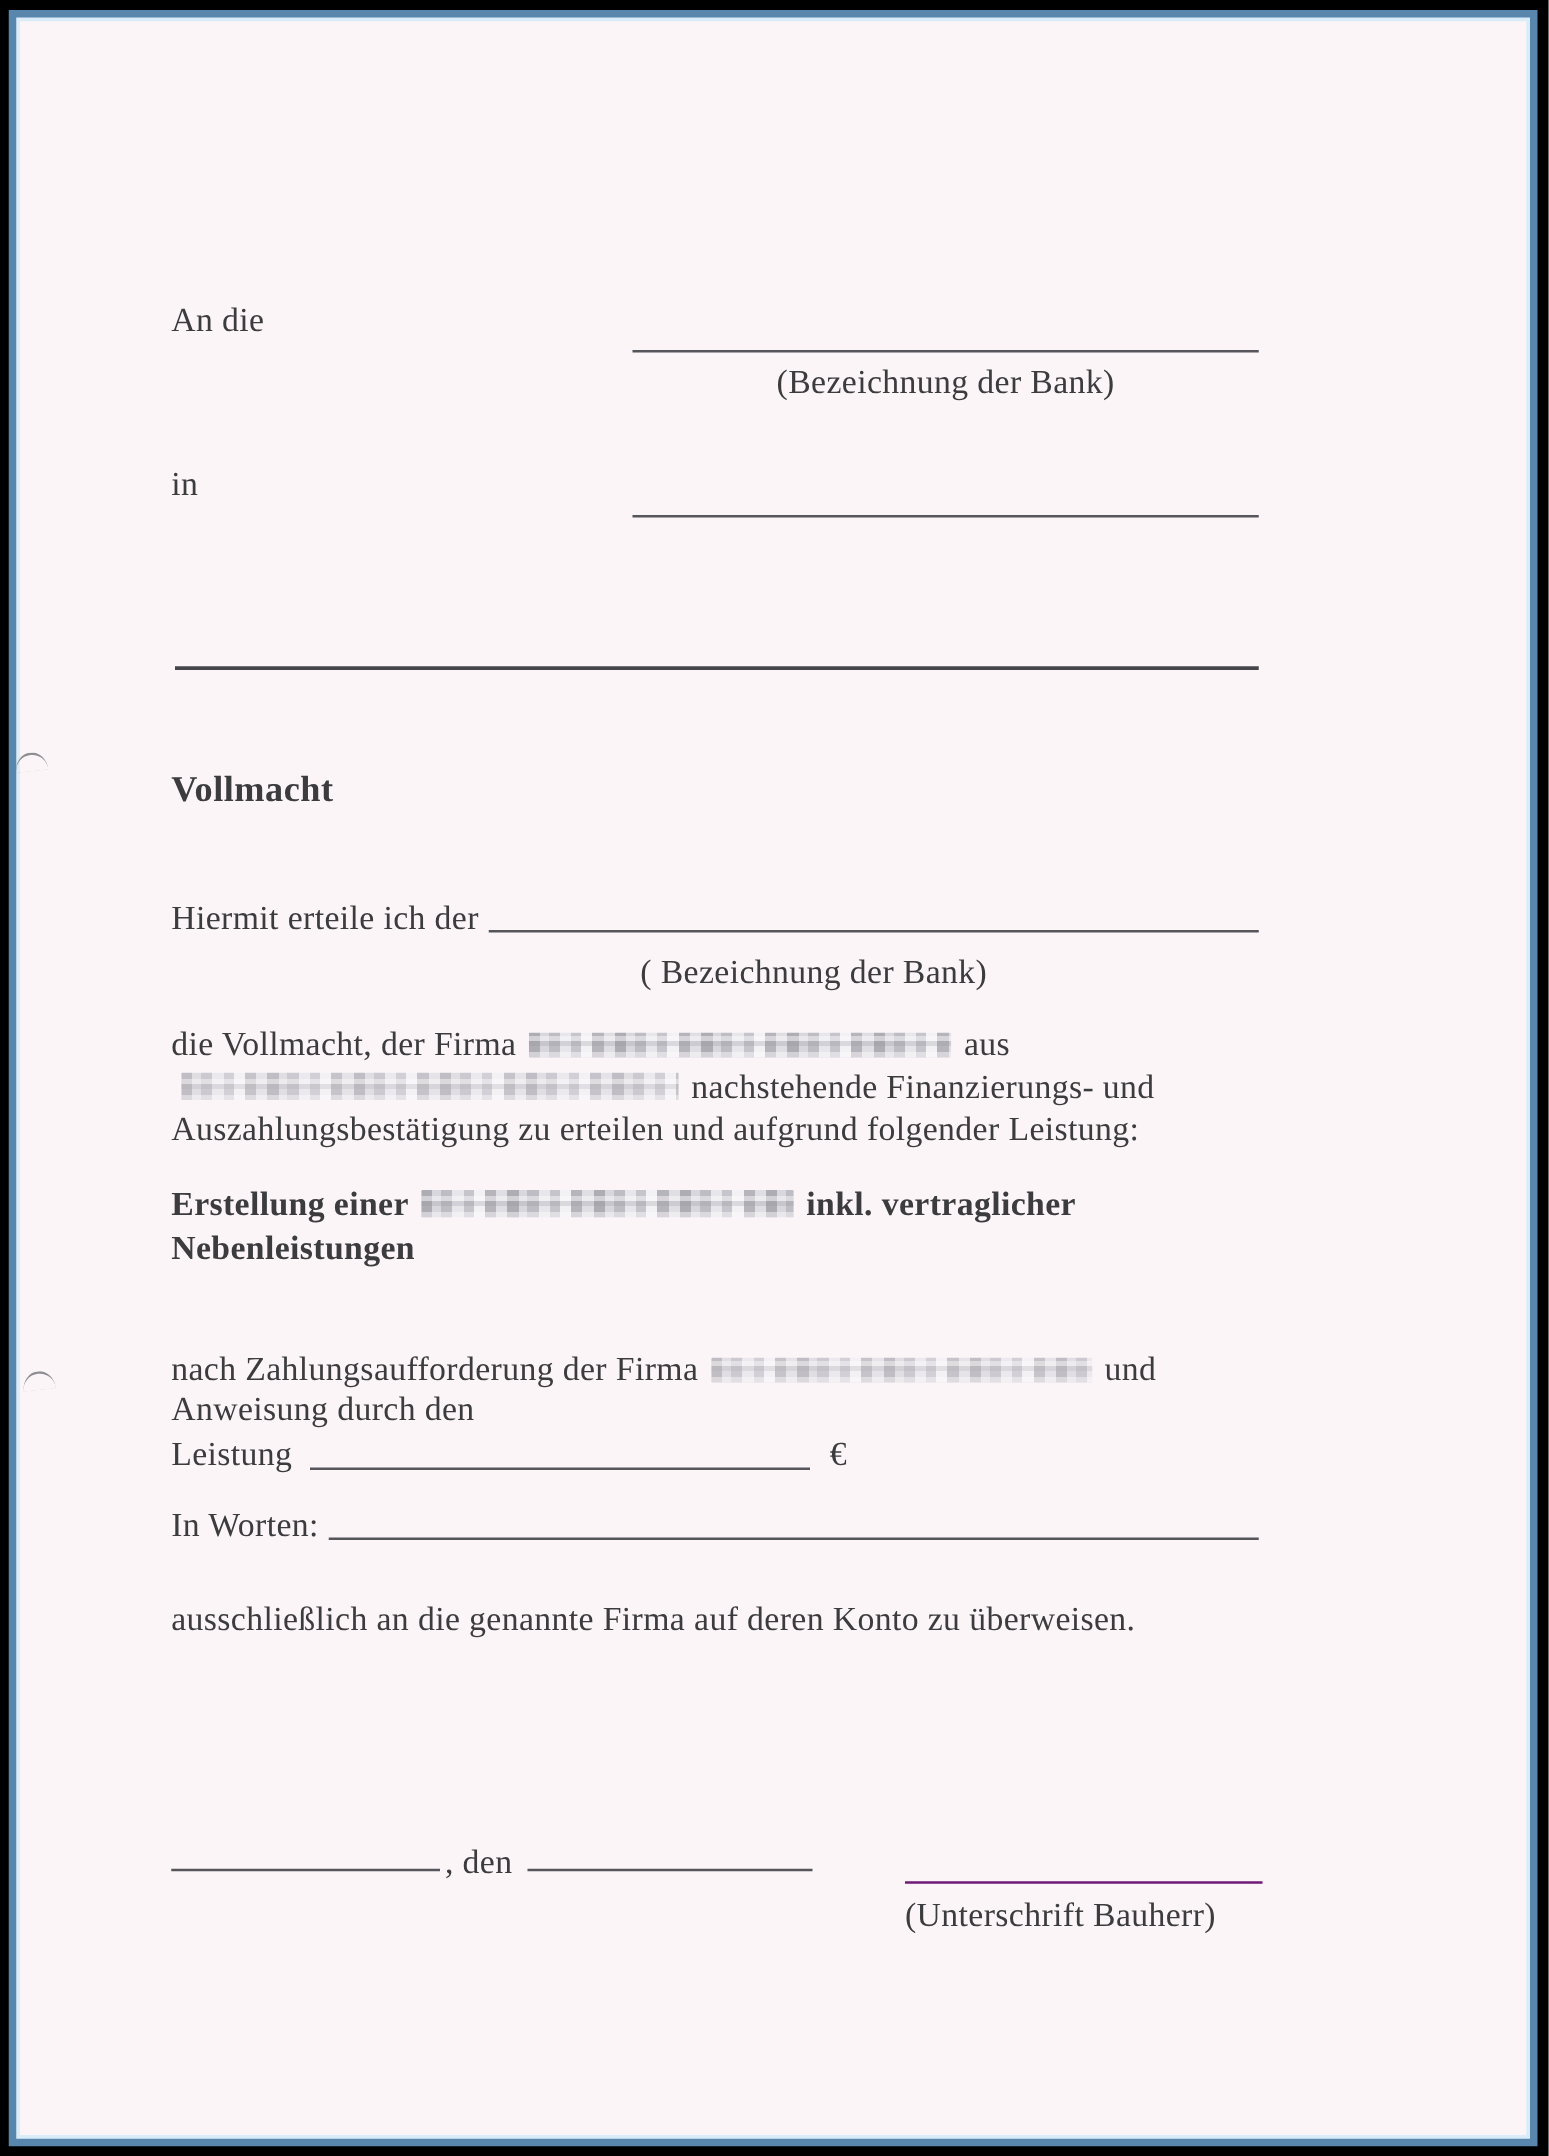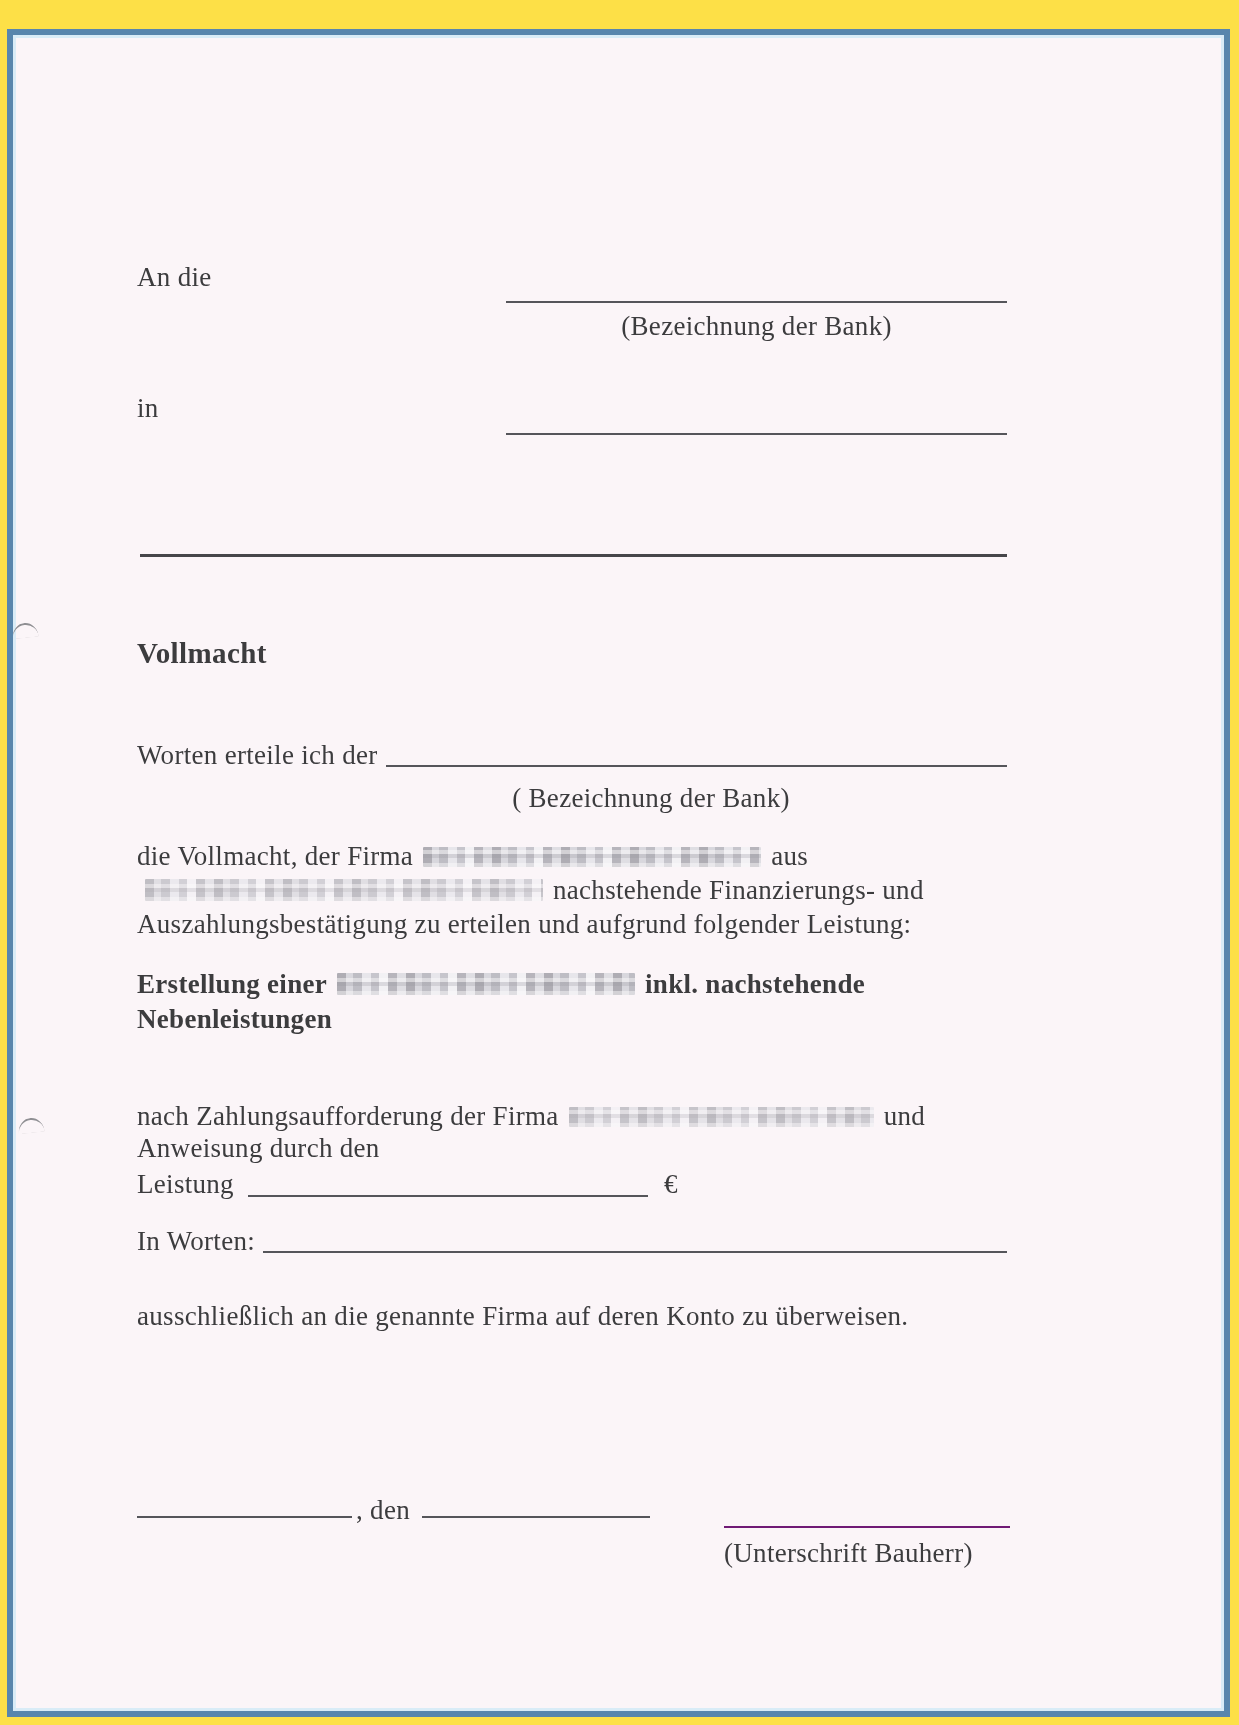--- a/index.html
+++ b/index.html
@@ -1,21 +1,21 @@
 <!DOCTYPE html>
 <html><head>
 <meta charset="utf-8">
 <style>
   html,body{margin:0;padding:0;}
   body{
     width:1239px;height:1725px;position:relative;
     font-family:"Liberation Serif","DejaVu Serif",serif;
     background:#ffffff;overflow:hidden;
   }
-  .frame-orange{position:absolute;inset:0;background:#fde047;padding:29px 9px 8px 7px;box-sizing:border-box;}
+  .frame-orange{position:absolute;inset:0;background:#000000;padding:8px 9px 8px 7px;box-sizing:border-box;}
   .frame-blue{width:100%;height:100%;background:#5886ad;padding:6px;box-sizing:border-box;}
   .frame-cyan{width:100%;height:100%;background:#d9ecf7;padding:3px;box-sizing:border-box;}
   .page{width:100%;height:100%;background:#fbf5f8;position:relative;color:#3c3c3e;}
   .abs{position:absolute;}
   .txt{font-size:27px;letter-spacing:.3px;line-height:32px;white-space:nowrap;}
   .bold{font-weight:bold;}
   .title-txt{font-size:29px;font-weight:bold;letter-spacing:.4px;}
   .blankline{height:0;border-bottom:2px solid #55555a;}
   .hr{height:0;border-bottom:3px solid #46464a;}
   .flexrow{display:flex;align-items:flex-end;}
@@ -51,38 +51,38 @@
         <div class="abs txt center" style="left:490px;top:272px;width:501px;">(Bezeichnung der Bank)</div>
 
         <div class="abs txt" style="left:121px;top:354px;">in</div>
         <div class="abs blankline" style="left:490px;top:395px;width:501px;"></div>
 
         <div class="abs hr" style="left:124px;top:516px;width:867px;"></div>
 
         <div class="abs title-txt" style="left:121px;top:599px;">Vollmacht</div>
 
         <div class="abs flexrow" style="left:121px;top:701px;width:870px;height:32px;">
-          <span class="txt">Worten erteile ich der</span>
+          <span class="txt">Hiermit erteile ich der</span>
           <div class="fill-line"></div>
         </div>
         <div class="abs" style="left:121px;top:801px;width:880px;">
           <div class="txt" style="line-height:34px;">
             <span>die Vollmacht, der Firma</span><span class="redact" style="width:338px;"></span><span>aus</span>
           </div>
           <div class="txt" style="line-height:34px;padding-left:8px;">
             <span class="redact light" style="width:398px;height:22px;margin-left:0;"></span><span>nachstehende Finanzierungs- und</span>
           </div>
           <div class="txt" style="line-height:34px;">Auszahlungsbestätigung zu erteilen und aufgrund folgender Leistung:</div>
         </div>
 
         <div class="abs txt center" style="left:360px;top:744px;width:550px;">( Bezeichnung der Bank)</div>
 
         <div class="abs" style="left:121px;top:929px;width:880px;">
           <div class="txt bold" style="line-height:35px;">
-            <span>Erstellung einer</span><span class="redact" style="width:298px;height:22px;"></span><span>inkl. nachstehende</span>
+            <span>Erstellung einer</span><span class="redact" style="width:298px;height:22px;"></span><span>inkl. vertraglicher</span>
           </div>
           <div class="txt bold" style="line-height:35px;">Nebenleistungen</div>
         </div>
 
         <div class="abs" style="left:121px;top:1062px;width:880px;">
           <div class="txt" style="line-height:32px;">
             <span>nach Zahlungsaufforderung der Firma</span><span class="redact light" style="width:305px;"></span><span>und</span>
           </div>
           <div class="txt" style="line-height:32px;">Anweisung durch den</div>
         </div>

